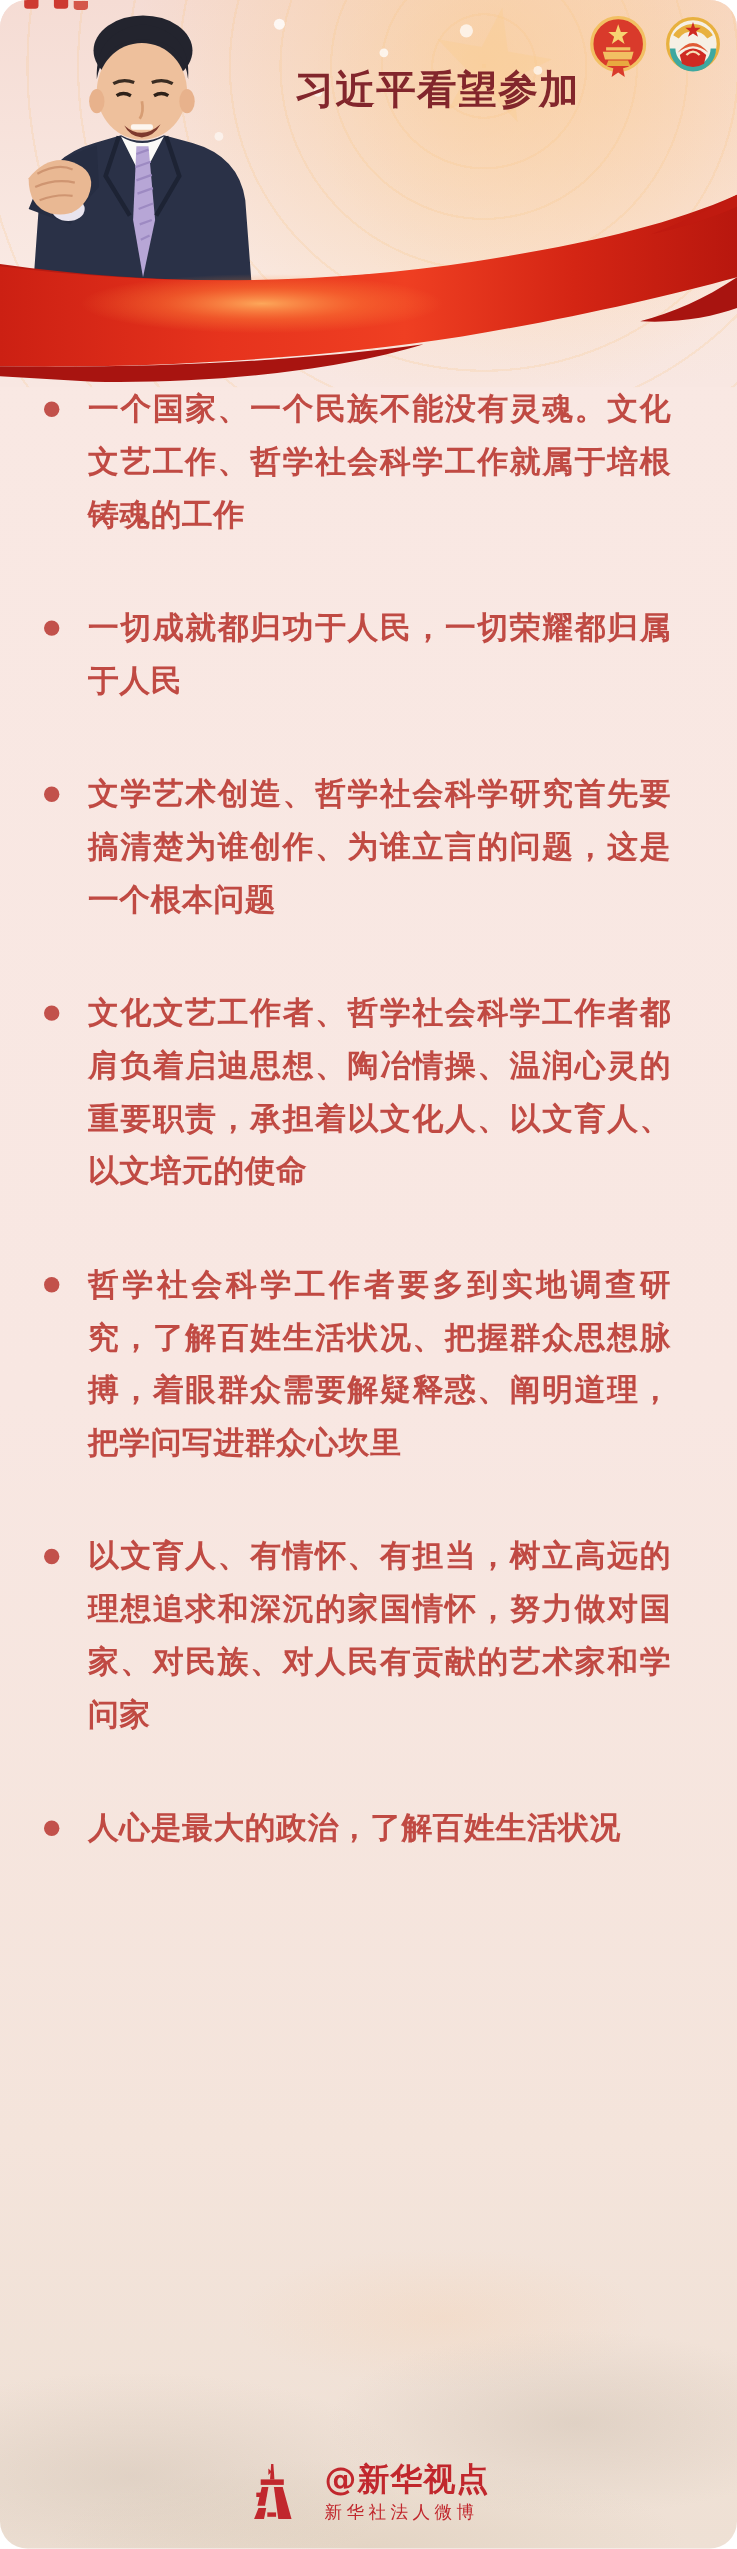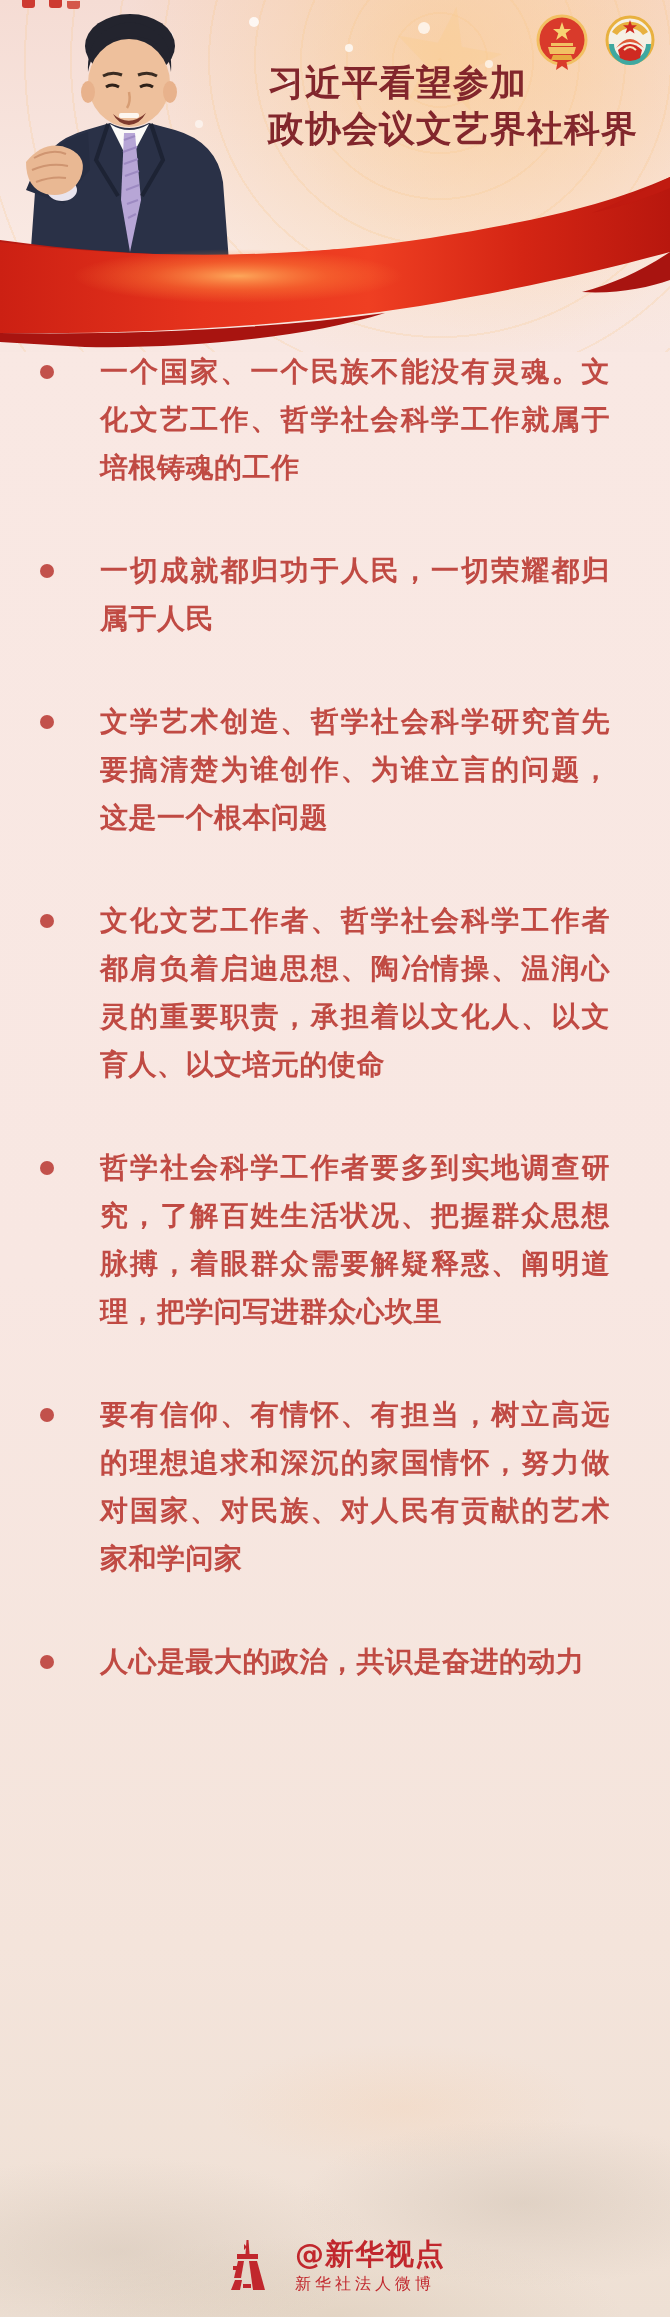--- a/index.html
+++ b/index.html
@@ -2,20 +2,21 @@
 <html><head>
 <meta charset="utf-8">
 <style>
   html,body{margin:0;padding:0;background:#ffffff;}
   .poster{
     position:relative;
     width:670px;height:2317px;
     overflow:hidden;
     font-family:"DejaVu Sans","Liberation Sans",sans-serif;
     background:linear-gradient(180deg,#f6ddd6 0%,#f9e8e3 13%,#f8e7e2 55%,#f4e4db 84%,#eee0d4 100%);
+    border-radius:25px;
   }
 
   
   .header{
     position:absolute;top:0;left:0;width:670px;height:352px;
     background:
       radial-gradient(circle at 440px 55px, rgba(250,198,130,0.50), rgba(249,197,130,0.20) 36%, rgba(249,197,130,0) 60%),
       repeating-radial-gradient(circle at 440px 60px, rgba(247,195,130,0.20) 0 2px, rgba(247,195,130,0) 2px 46px),
       radial-gradient(circle at 85% 20%, rgba(252,210,170,0.45), rgba(252,210,170,0) 45%),
       linear-gradient(180deg,#f5dcd4 0%,#f9e9e3 70%,#f8e7e2 100%);
@@ -55,21 +56,21 @@
   .emblem.national{left:536px;}
   .emblem.cppcc{left:604px;}
 
   
   .ribbon{position:absolute;left:0;top:0;z-index:5;}
 
   
   .quotes{position:absolute;left:0;top:348px;width:670px;z-index:4;}
   .quote{
     position:relative;
-    padding-left:100px;padding-right:60px;
+    padding-left:80px;padding-right:60px;
     margin-bottom:55px;
     font-size:28px;line-height:48px;font-weight:bold;
     color:#c04a43;
     text-align:justify;text-justify:inter-character;
     letter-spacing:0.5px;
   }
   .quote .dot{
     position:absolute;left:40px;top:17px;width:14px;height:14px;border-radius:50%;
     background:#c2514b;
   }
@@ -133,21 +134,20 @@
 
       <path d="M88,132 Q50,144 36,166 L26,190 L64,204 Q78,182 90,170 Z" fill="#262d42"></path>
       <ellipse cx="62" cy="190" rx="15" ry="11" fill="#e9e4ee"></ellipse>
 
       <path d="M26,162 Q46,138 70,149 Q89,158 80,179 Q69,199 46,194 Q26,188 26,162 Z" fill="#e9b893"></path>
       <path d="M34,158 Q52,148 66,154 M32,170 Q50,162 68,166 M36,182 Q52,176 66,178" stroke="#cf9571" stroke-width="2" fill="none"></path>
     </svg>
 
     <div class="title">
       <div>习近平看望参加</div>
-      <div>政协会议文艺界社科界</div>
     </div>
 
     <svg class="emblem national" width="52" height="60" viewBox="0 0 52 60">
       <circle cx="26" cy="26" r="24" fill="#d93a2b"></circle>
       <circle cx="26" cy="26" r="24" fill="none" stroke="#f2c063" stroke-width="3"></circle>
       <path d="M26,8 L28.4,15 L35,15 L29.7,19.3 L31.8,26 L26,21.8 L20.2,26 L22.3,19.3 L17,15 L23.6,15 Z" fill="#f7d372"></path>
       <path d="M12,33 L40,33 L38,40 L14,40 Z M15,29 L37,29 L37,32 L15,32 Z" fill="#f2c063"></path>
       <path d="M17,41 L35,41 L37,46 L15,46 Z" fill="#e8a93f"></path>
       <path d="M22,46 L30,46 L32,56 L26,52 L20,56 Z" fill="#d93a2b"></path>
     </svg>
@@ -216,26 +216,26 @@
       <span>文化文艺工作者、哲学社会科学工作者都肩负着启迪思想、陶冶情操、温润心灵的重要职责，承担着以文化人、以文育人、以文培元的使命</span>
     </div>
 
     <div class="quote">
       <span class="dot"></span>
       <span>哲学社会科学工作者要多到实地调查研究，了解百姓生活状况、把握群众思想脉搏，着眼群众需要解疑释惑、阐明道理，把学问写进群众心坎里</span>
     </div>
 
     <div class="quote">
       <span class="dot"></span>
-      <span>要有信仰、有情怀、有担当，树立高远的理想追求和深沉的家国情怀，努力做对国家、对民族、对人民有贡献的艺术家和学问家</span>
-    </div>
-
-    <div class="quote">
-      <span class="dot"></span>
-      <span>人心是最大的政治，共识是奋进的动力</span>
+      <span>以文育人、有情怀、有担当，树立高远的理想追求和深沉的家国情怀，努力做对国家、对民族、对人民有贡献的艺术家和学问家</span>
+    </div>
+
+    <div class="quote">
+      <span class="dot"></span>
+      <span>人心是最大的政治，了解百姓生活状况</span>
     </div>
   </div>
 
   <div class="wash"></div>
   <div class="footer">
     <svg width="46" height="52" viewBox="0 0 46 52">
       <g fill="#c1272d">
         <path d="M21.5,0 L23.5,0 L24.5,14 L20.5,14 Z"></path>
         <path d="M19,4 L22,7 L19,10 Z"></path>
         <rect x="12" y="14" width="21" height="5"></rect>

